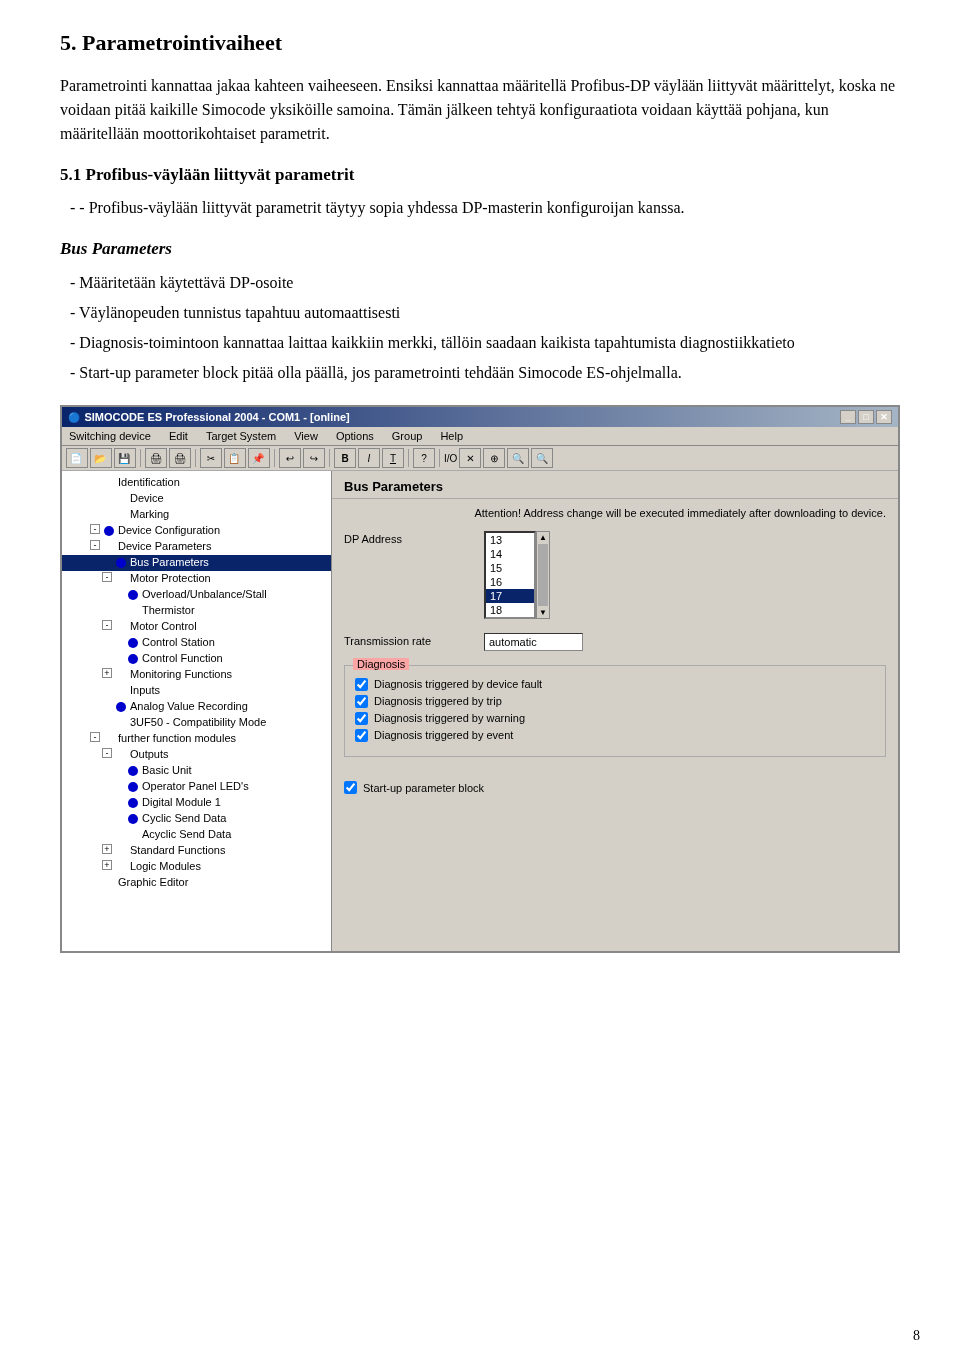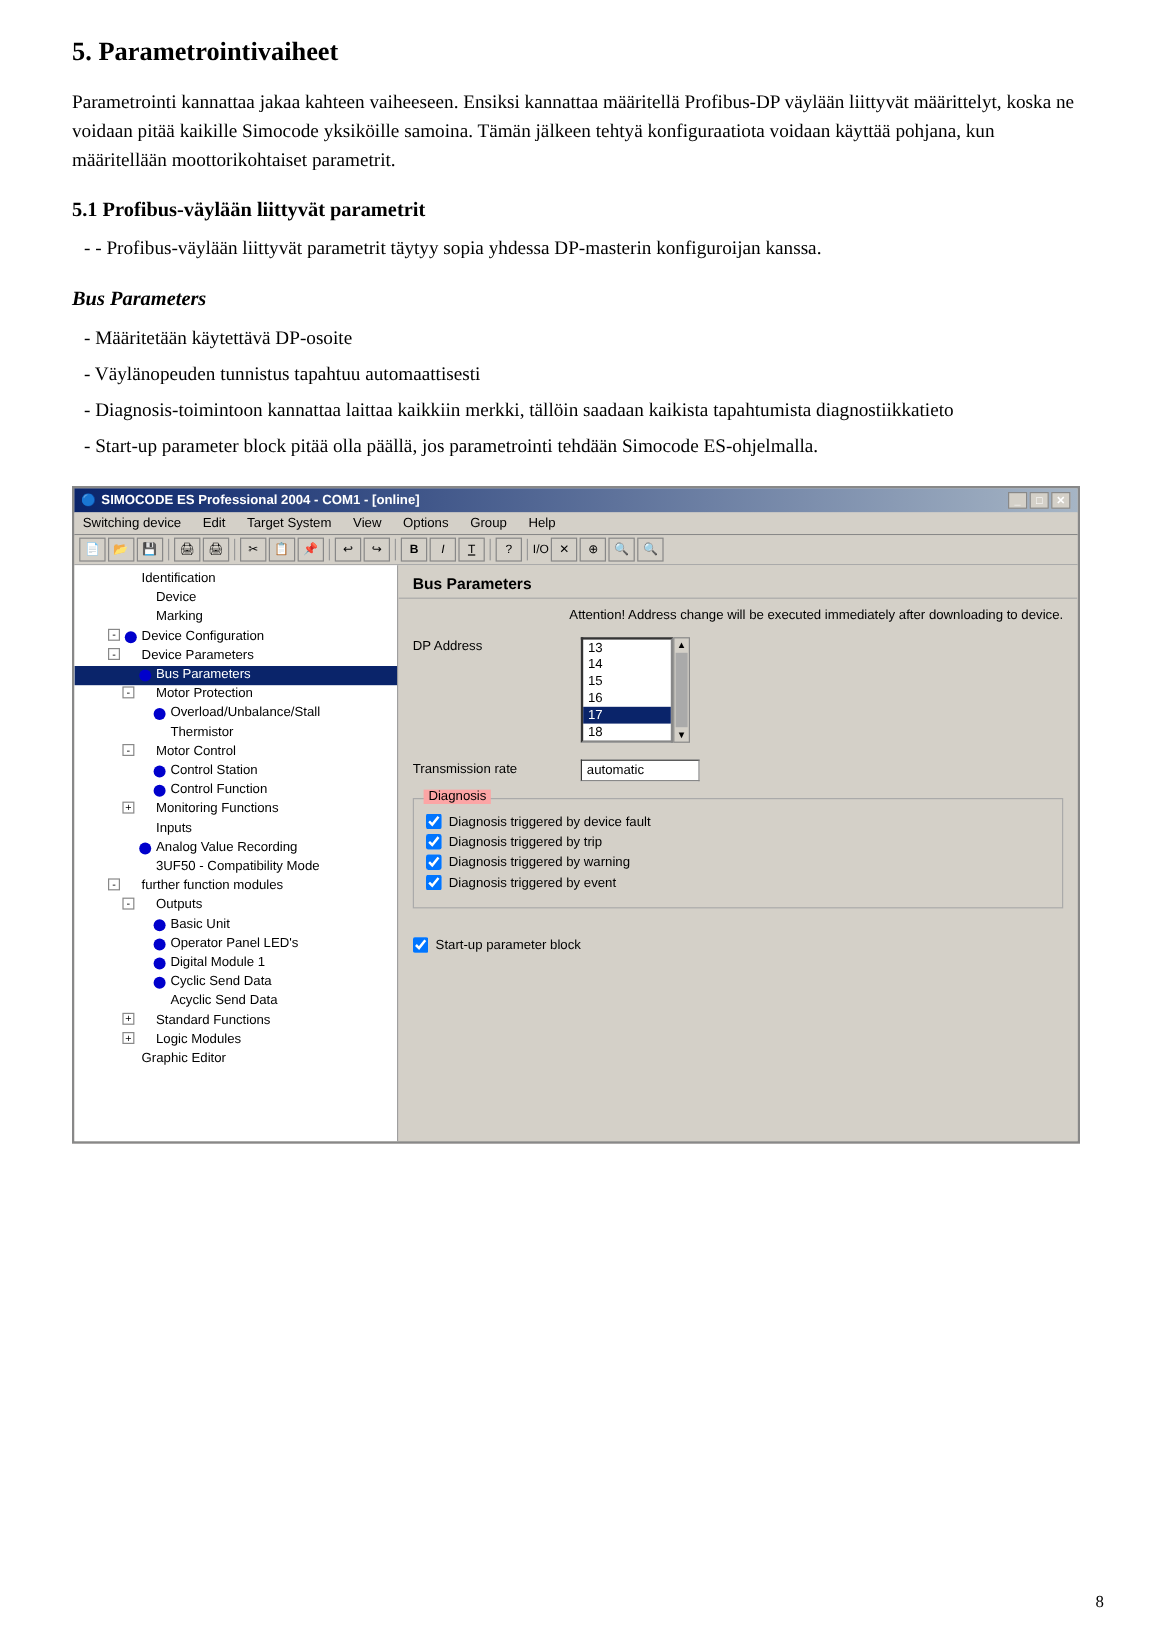--- a/index.html
+++ b/index.html
@@ -178,21 +178,20 @@
     .group-box-title {
       position: absolute;
       top: -8px;
       left: 8px;
       background: #fca5a5;
       padding: 0 4px;
       font-size: 11px;
     }
     .checkbox-row {
       display: flex;
-      align-items: center;
       margin-bottom: 4px;
       font-size: 11px;
     }
     .checkbox-row input[type=checkbox] {
       margin-right: 6px;
       width: 13px;
       height: 13px;
     }
 
     
@@ -596,21 +595,21 @@
       <div class="panel-header">
         <span>Bus Parameters</span>
       </div>
       <div class="panel-content">
         <div class="attention-box">Attention! Address change will be executed immediately after downloading to device.</div>
 
         <div class="field-row">
           <div class="field-label">DP Address</div>
           <div class="field-control">
             <div style="display:flex;align-items:stretch;">
-              <div style="background:#fff;border:2px inset #888;width:77px;font-size:11px;font-family:Arial,sans-serif;" id="dp-listbox">
+              <div style="background:#fff;border:2px inset #888;width:52px;font-size:11px;font-family:Arial,sans-serif;" id="dp-listbox">
               <div style="padding: 1px 4px; font-family: Arial, sans-serif; font-size: 11px; cursor: default;">13</div>
                   <div style="padding: 1px 4px; font-family: Arial, sans-serif; font-size: 11px; cursor: default;">14</div>
                   <div style="padding: 1px 4px; font-family: Arial, sans-serif; font-size: 11px; cursor: default;">15</div>
                   <div style="padding: 1px 4px; font-family: Arial, sans-serif; font-size: 11px; cursor: default;">16</div>
                   <div style="padding: 1px 4px; font-family: Arial, sans-serif; font-size: 11px; cursor: default; background: rgb(10, 36, 106); color: white;">17</div>
                   <div style="padding: 1px 4px; font-family: Arial, sans-serif; font-size: 11px; cursor: default;">18</div>
                 </div>
               <div style="width:14px;background:#d4d0c8;border:1px solid #888;display:flex;flex-direction:column;align-items:center;justify-content:space-between;cursor:pointer;">
                 <span style="font-size:8px;padding:1px;">▲</span>
                 <span style="flex:1;width:10px;background:#aaa;margin:1px;"></span>

